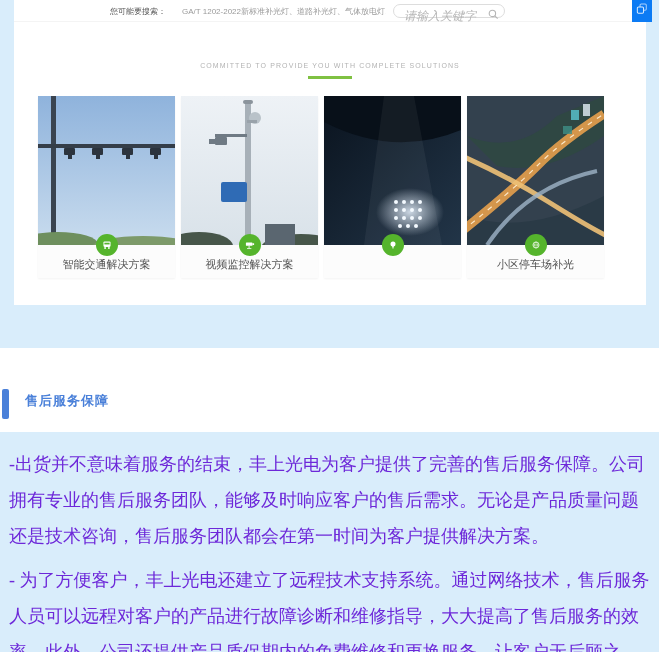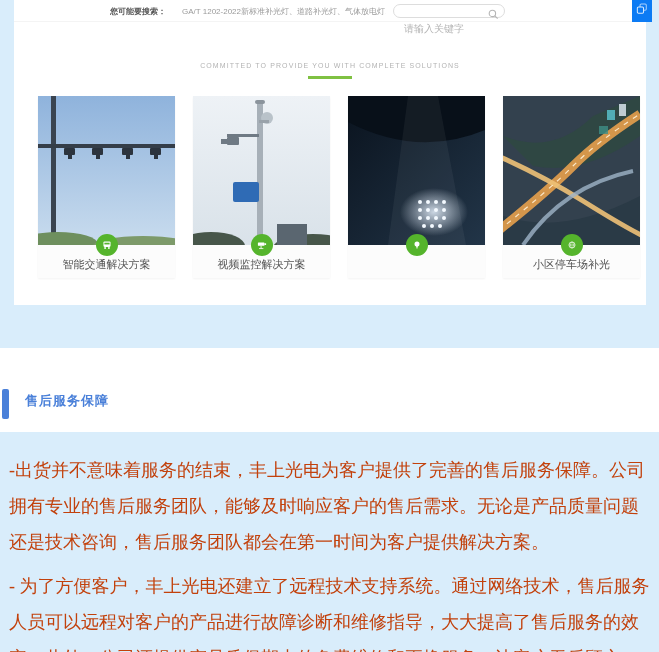--- a/index.html
+++ b/index.html
@@ -9,66 +9,66 @@
     font-family:"Liberation Sans",sans-serif;
   }
   
   .hero{position:absolute;top:0;left:0;width:659px;height:348px;background:#d9edfb;}
   .site{position:absolute;top:0;left:14px;width:632px;height:305px;background:#ffffff;}
   .topbar{position:absolute;top:0;left:0;width:632px;height:22px;background:#fff;border-bottom:1px solid #f4f4f4;box-sizing:border-box;}
   .keywords{
     position:absolute;left:96px;top:6px;width:276px;height:12px;
     font-size:8px;color:#9a9a9a;white-space:nowrap;overflow:hidden;line-height:11px;
   }
-  .keywords b{color:#555;font-weight:bold;margin-right:16px;}
+  .keywords b{color:#555;font-weight:normal;margin-right:16px;}
   .searchbox{
     position:absolute;left:379px;top:4px;width:112px;height:14px;
     border:1px solid #ddd;border-radius:8px;background:#fff;box-sizing:border-box;
   }
   .searchbox input{
-    position:absolute;left:8px;top:16px;width:86px;height:12px;border:none;outline:none;
-    font-size:10px;color:#666;background:transparent;font-family:"Liberation Sans",sans-serif;
+    position:absolute;left:8px;top:4px;width:86px;height:12px;border:none;outline:none;
+    font-size:12px;color:#666;background:transparent;font-family:"Liberation Sans",sans-serif;font-style:italic;
   }
   .searchbox input::placeholder{color:#b5b5b5;}
   .search-icon{position:absolute;right:5px;top:1px;}
   .float-btn{
     position:absolute;left:618px;top:0;width:20px;height:22px;background:#0c7bf4;
     display:flex;align-items:center;justify-content:center;cursor:pointer;
   }
   .site-title{
     position:absolute;top:31px;left:0;width:632px;text-align:center;
     font-size:21px;font-weight:bold;color:#2a6cb5;letter-spacing:1px;
   }
   .site-subtitle{
     position:absolute;top:62px;left:0;width:632px;text-align:center;
     font-size:7px;color:#b3b3b3;letter-spacing:1.1px;
   }
   .divider{
     position:absolute;top:76px;left:50%;margin-left:-22px;width:44px;height:3px;background:#7fc142;
   }
   
-  .cards{position:absolute;top:96px;left:24px;width:584px;display:flex;column-gap:18px;}
+  .cards{position:absolute;top:96px;left:24px;width:584px;display:flex;column-gap:6px;}
   .card{width:137px;position:relative;cursor:pointer;background:#fcfcfc;box-shadow:0 1px 2px rgba(0,0,0,0.05);}
   .card-img{display:block;width:137px;height:149px;}
   .card-circle{
     position:absolute;top:138px;left:50%;transform:translateX(-50%);
     width:22px;height:22px;border-radius:50%;background:#55b42c;
     display:flex;align-items:center;justify-content:center;
   }
   .card-label{
     height:33px;box-sizing:border-box;padding-top:12px;
     text-align:center;font-size:11px;color:#555;
   }
   
   .as-bar{position:absolute;left:2px;top:389px;width:7px;height:30px;background:#4a80d9;border-radius:2px;}
   .as-heading{position:absolute;left:25px;top:392px;font-size:13px;font-weight:bold;color:#4a80d9;letter-spacing:1px;}
   .as-body{
     position:absolute;top:432px;left:0;width:659px;height:220px;background:#d9edfb;
-    box-sizing:border-box;padding:20px 8px 0 9px;
-    font-family:"Liberation Serif",serif;font-size:18px;line-height:36px;color:#c2410c;
+    box-sizing:border-box;padding:14px 8px 0 9px;
+    font-family:"Liberation Serif",serif;font-size:18px;line-height:36px;color:#6d28d9;
   }
   .as-body p{margin:0;}
   .as-body p + p{margin-top:8px;}
 </style>
 </head>
 <body>
 
 <div class="hero">
   <div class="site">
 

